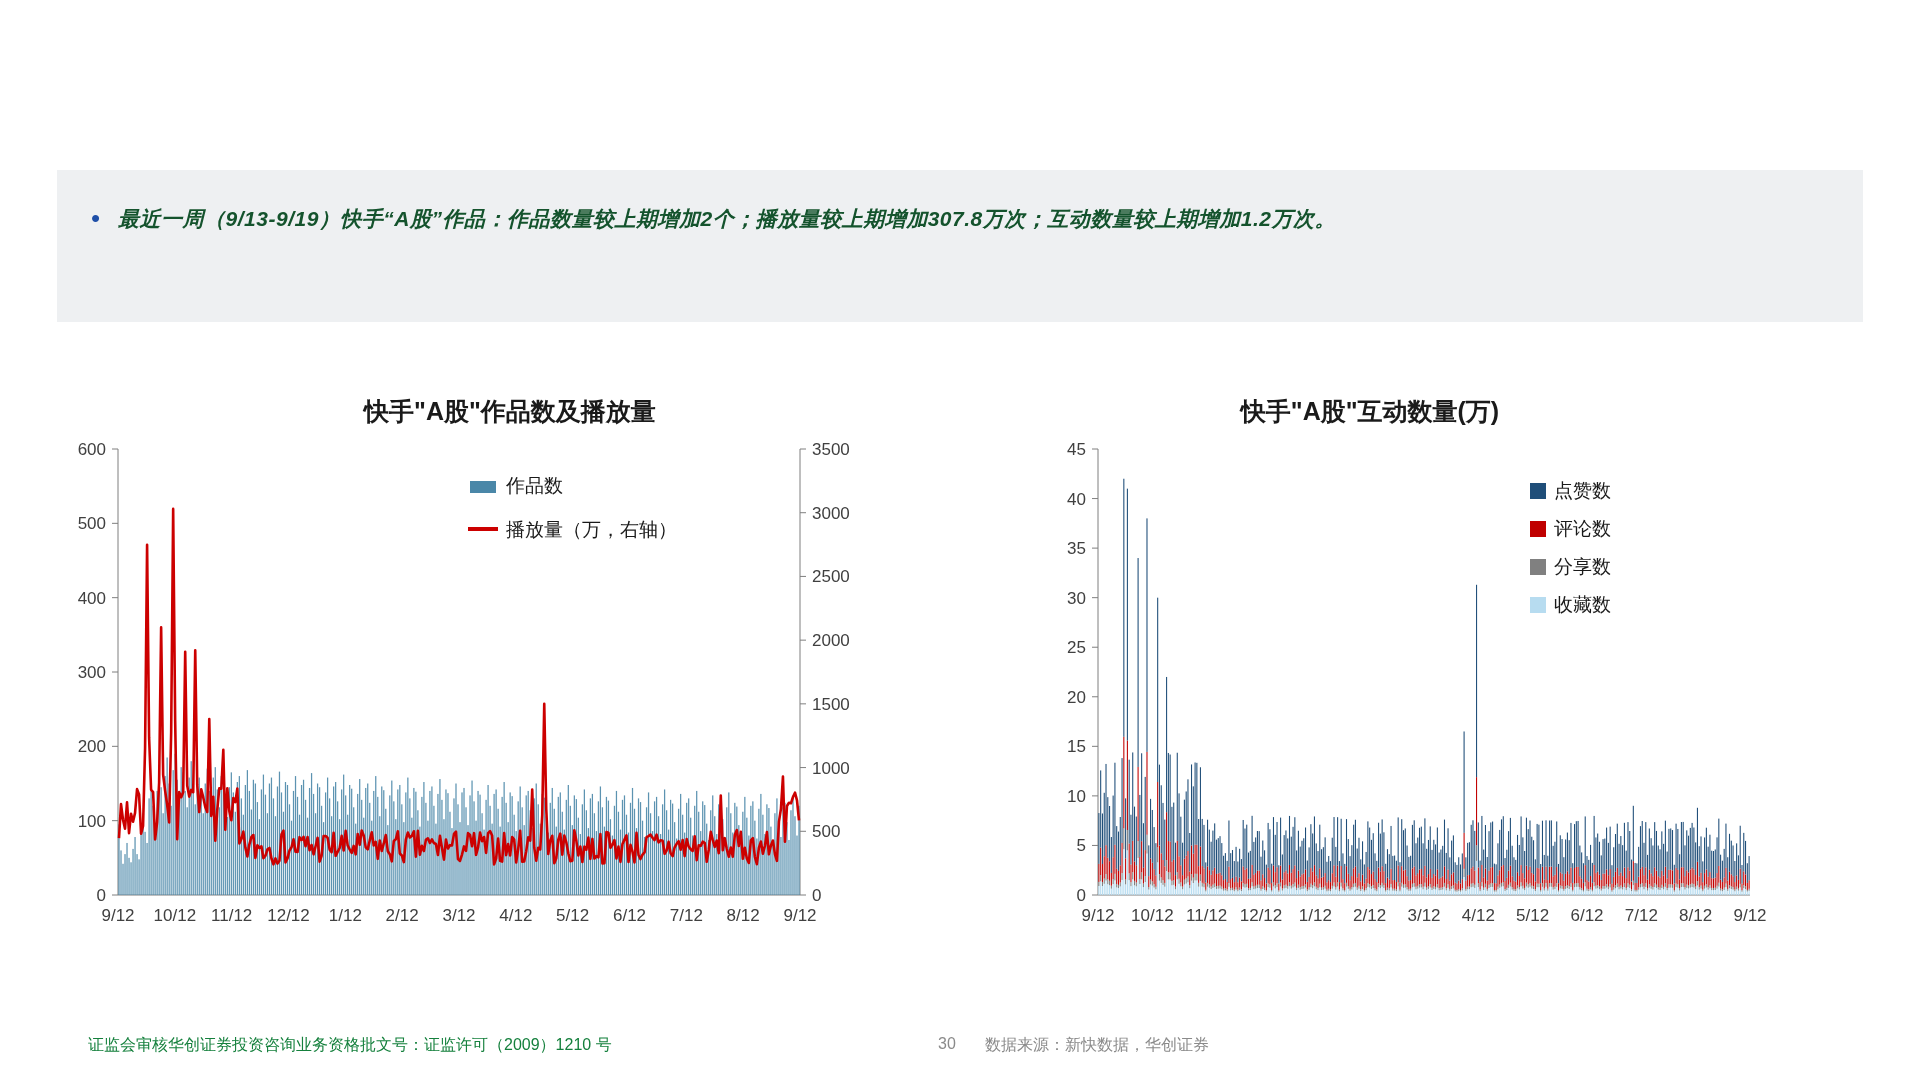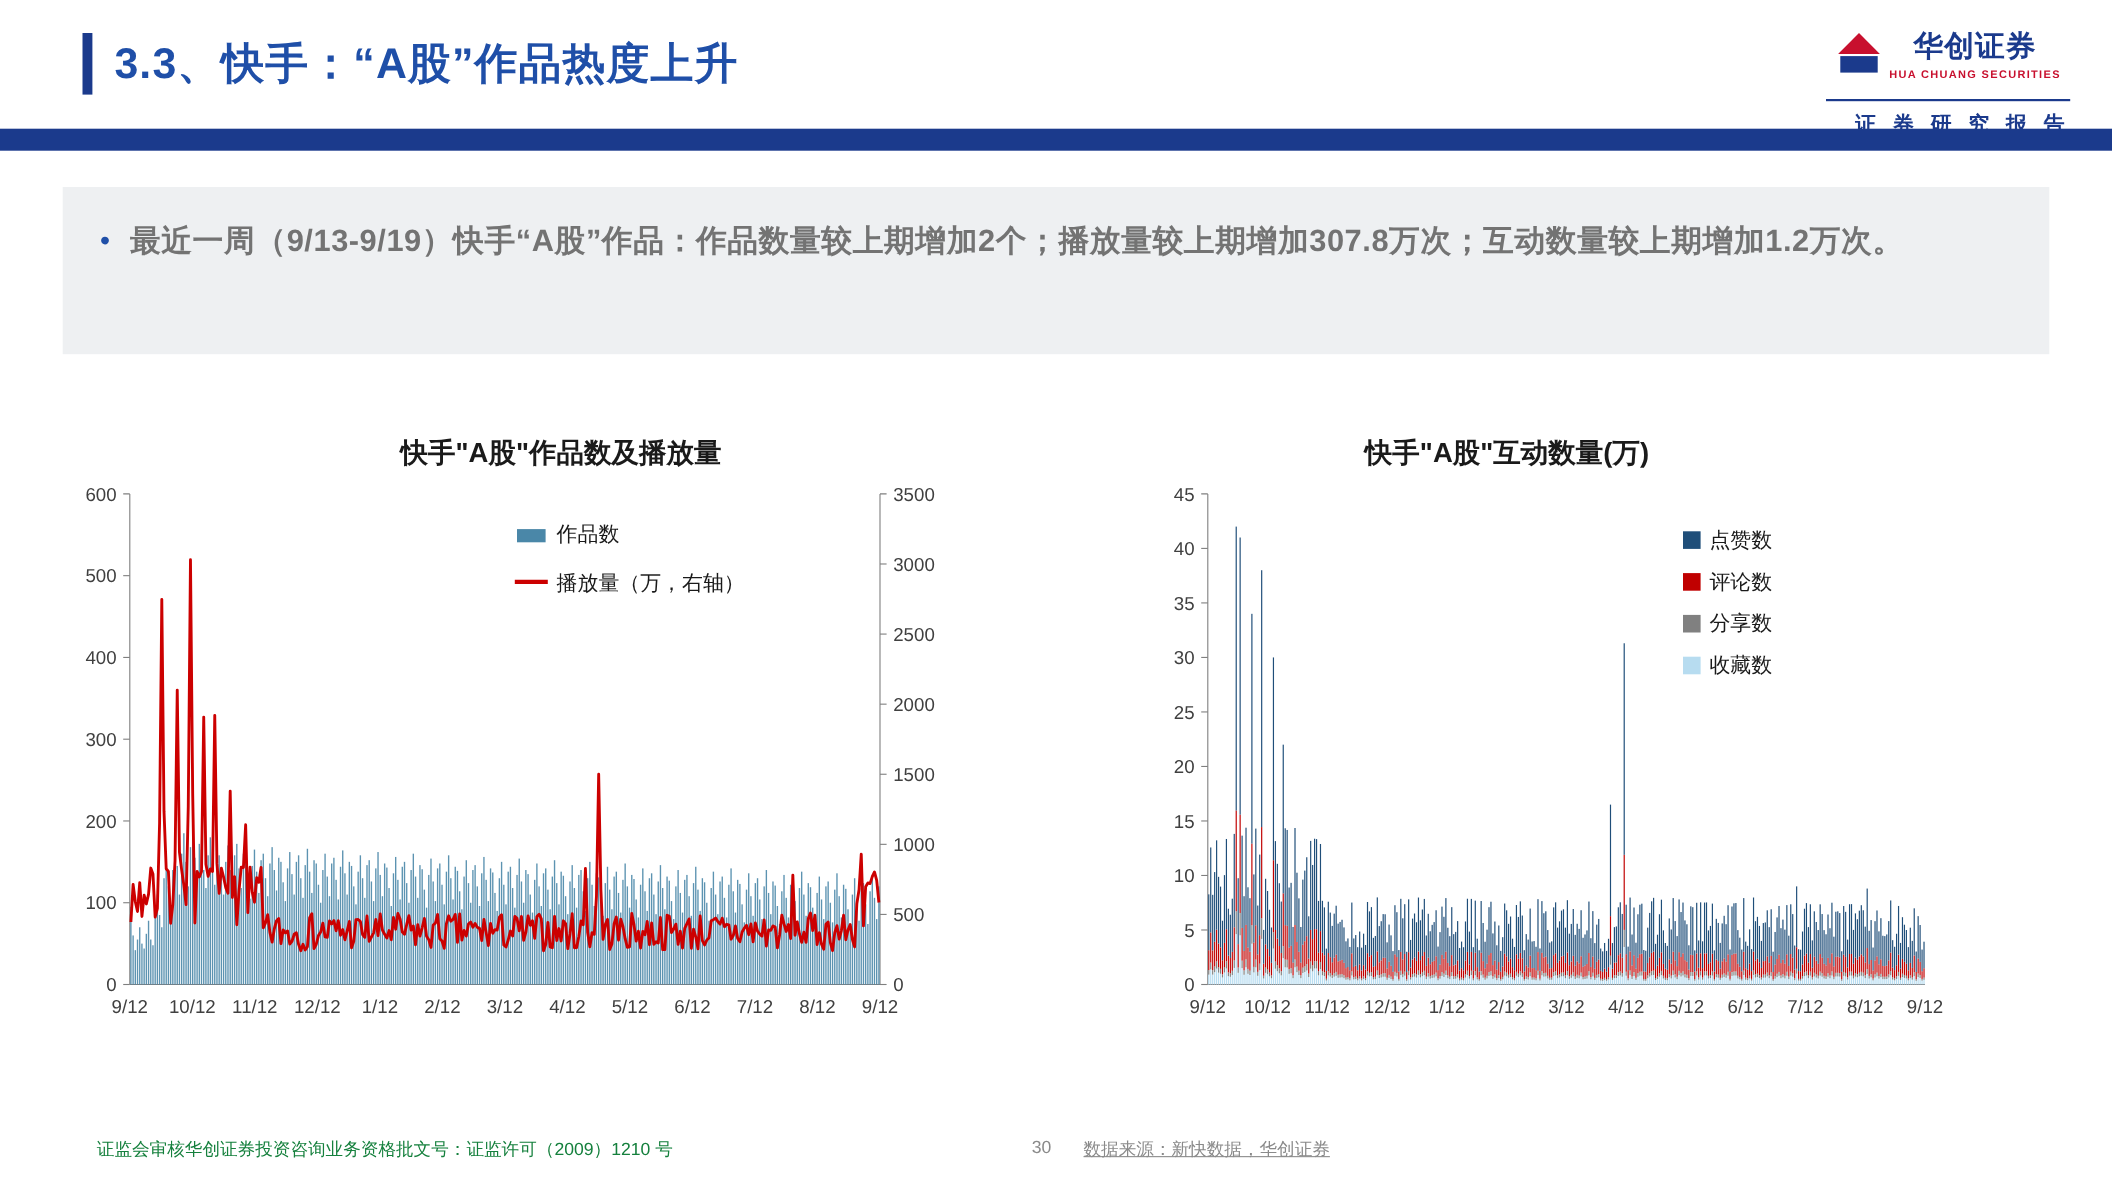--- a/index.html
+++ b/index.html
@@ -134,25 +134,26 @@
   .callout-inner {
     display: flex;
   }
   .callout-bullet {
     color: #1f4fa8;
     font-size: 26px;
     line-height: 48px;
     margin-right: 18px;
   }
   .callout-text {
-    font-size: 28px;
+    font-size: 21px;
     font-weight: bold;
-    color: #737373;
+    color: #14532d;
     line-height: 50px;
     letter-spacing: 0.5px;
+    font-style: italic;
   }
 
   
   .chart-title {
     position: absolute;
     font-size: 25px;
     font-weight: bold;
     color: #1a1a1a;
     text-align: center;
     white-space: nowrap;
@@ -185,49 +186,27 @@
     top: 1035px;
     font-size: 16px;
     color: #8a8a8a;
   }
   .footer-source {
     position: absolute;
     left: 985px;
     top: 1035px;
     font-size: 16px;
     color: #8a8a8a;
-    text-decoration: underline;
   }
 </style>
 </head>
 <body>
 
 <div class="slide">
 
-  <div class="header">
-    <div class="title-bar">
-      <div class="title-accent"></div>
-      <div class="page-title">3.3、快手：“A股”作品热度上升</div>
-    </div>
-    <div class="logo-box">
-      <div class="logo-row">
-        <div class="logo-mark">
-          <div class="lm-top"></div>
-          <div class="lm-bot"></div>
-        </div>
-        <div>
-          <div class="logo-cn">华创证券</div>
-          <div class="logo-en">HUA CHUANG SECURITIES</div>
-        </div>
-      </div>
-    </div>
-    <div class="logo-rule"></div>
-    <div class="logo-sub">证 券 研 究 报 告</div>
-    <div class="blue-band"></div>
-  </div>
 
   <div class="callout">
     <div class="callout-inner">
       <div class="callout-bullet">•</div>
       <div class="callout-text">最近一周（9/13-9/19）快手“A股”作品：作品数量较上期增加2个；播放量较上期增加307.8万次；互动数量较上期增加1.2万次。</div>
     </div>
   </div>
 
   <div class="chart-title" style="left:140px; top:395px; width:740px;">快手"A股"作品数及播放量</div>
 

